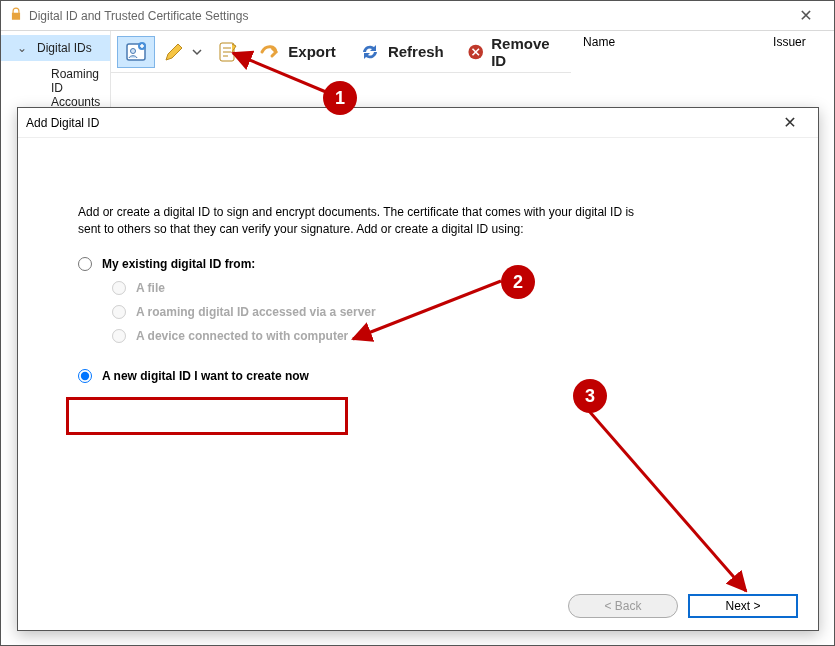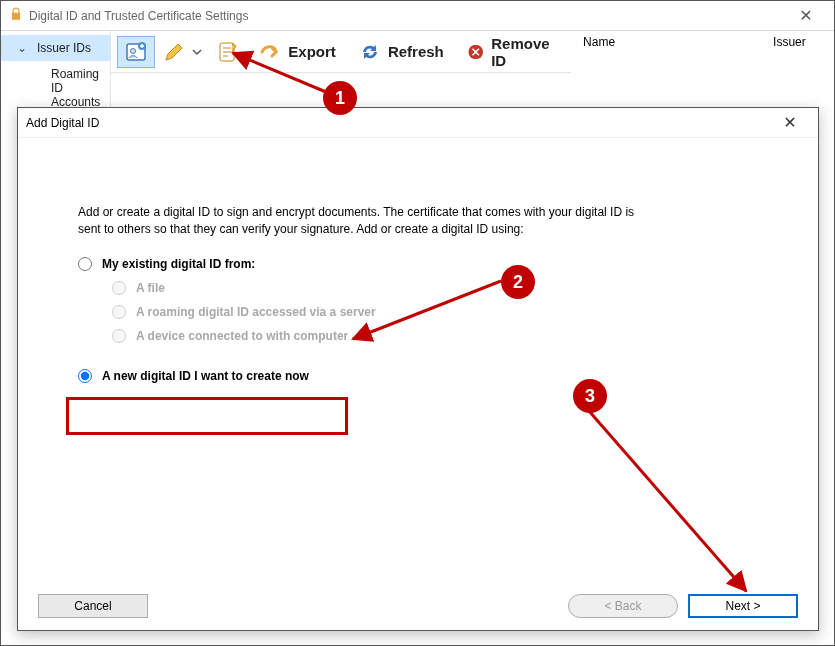--- a/index.html
+++ b/index.html
@@ -186,21 +186,21 @@
   </span>
   <span class="title">Digital ID and Trusted Certificate Settings</span>
   <span class="spacer"></span>
   <span class="parent-close">✕</span>
 </div>
 
 <div class="parent-body">
   <div class="sidebar">
     <div class="side-item selected">
       <span class="expander">⌄</span>
-      <span>Issuer IDs</span>
+      <span>Digital IDs</span>
     </div>
     <div class="side-item child">
       <span>Roaming ID Accounts</span>
     </div>
   </div>
 
   <div class="toolbar-wrap">
     <div class="toolbar">
       <div class="toolbtn iconbtn selected">
         <svg class="ticon" viewBox="0 0 24 24">
@@ -288,21 +288,20 @@
       <label class="radio-row" style="margin-top:16px">
         <input type="radio" name="mode" checked="" style="">
         <span>A new digital ID I want to create now</span>
       </label>
     </div>
 
     <div class="highlight-box"></div>
   </div>
 
   <div class="dlg-buttons">
-    <div class="btn">Cancel</div>
     <span class="spacer"></span>
     <div class="btn disabled">&lt; Back</div>
     <div class="btn primary">Next &gt;</div>
   </div>
 </div>
 
 <svg class="annot" style="left:0;top:0" width="835" height="646">
   <defs>
     <marker id="ah" viewBox="0 0 10 10" refX="9" refY="5" markerWidth="7" markerHeight="7" orient="auto-start-reverse">
       <path d="M0 0L10 5L0 10z" fill="#c00000"></path>

